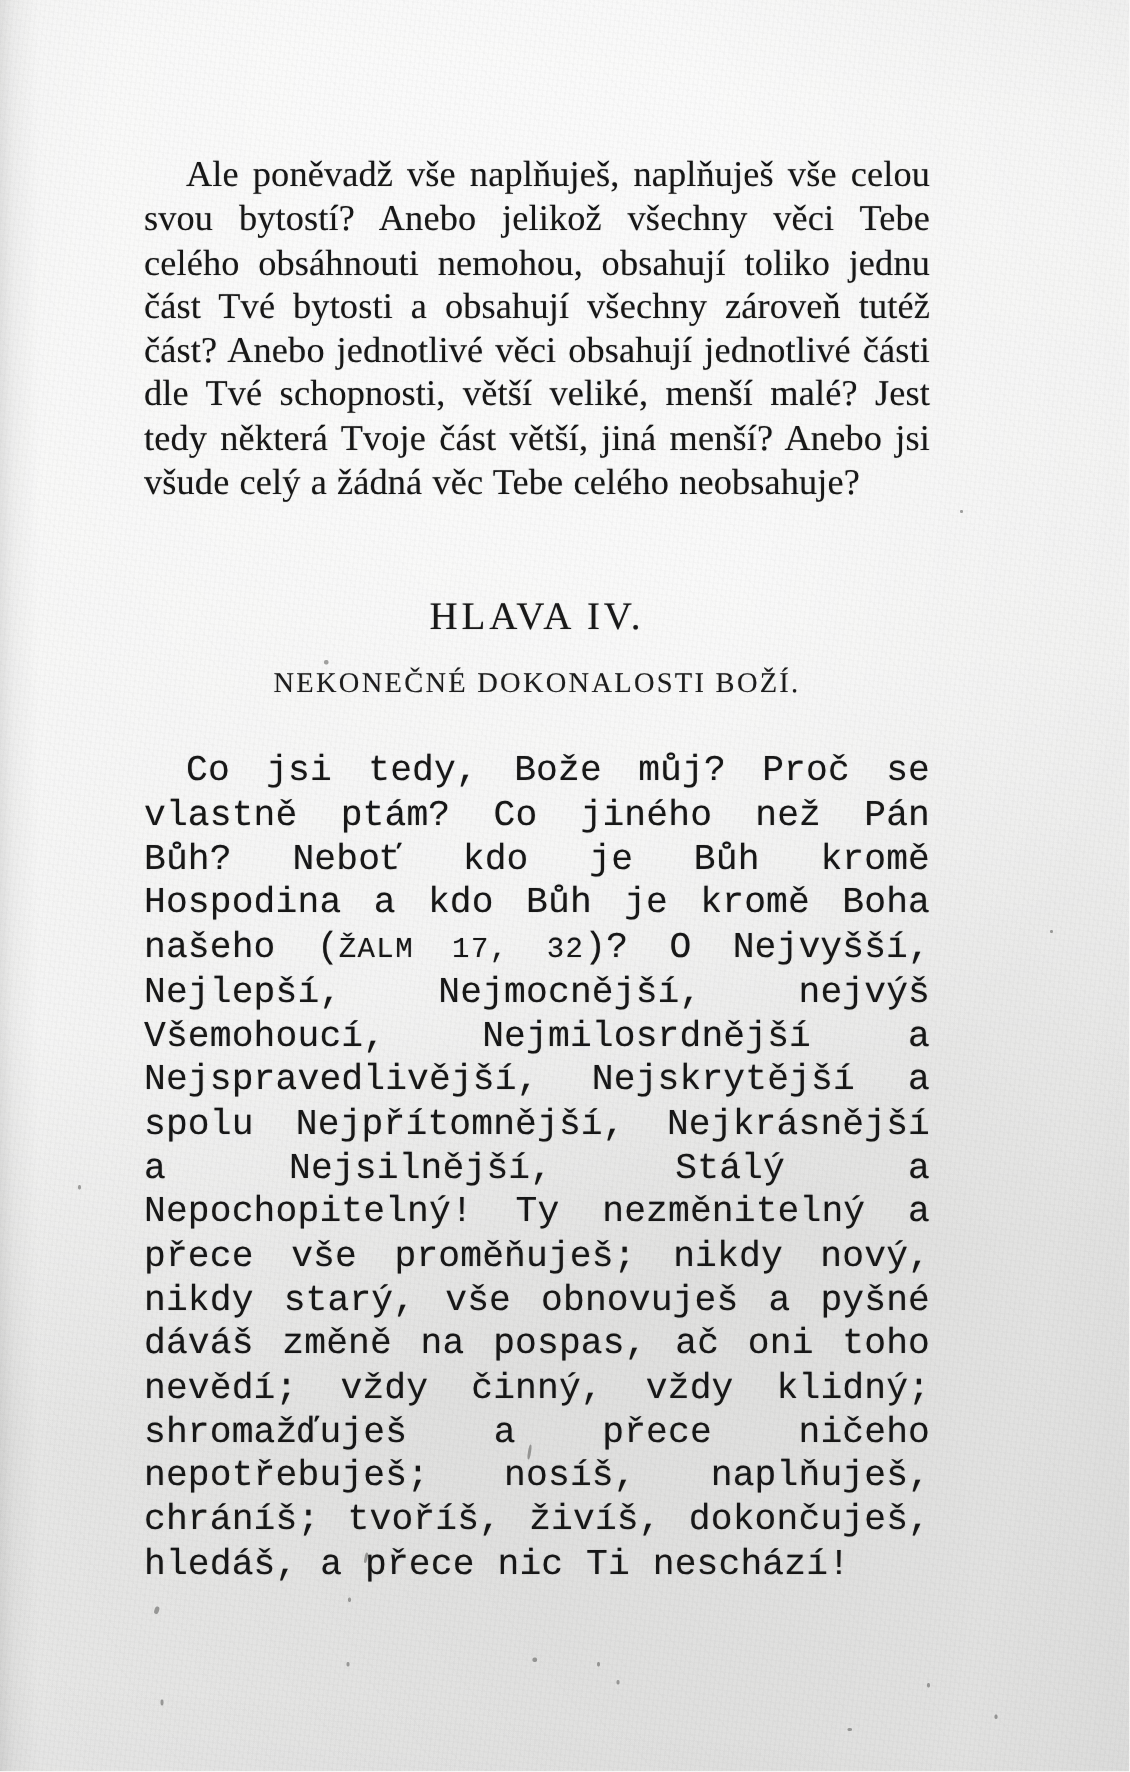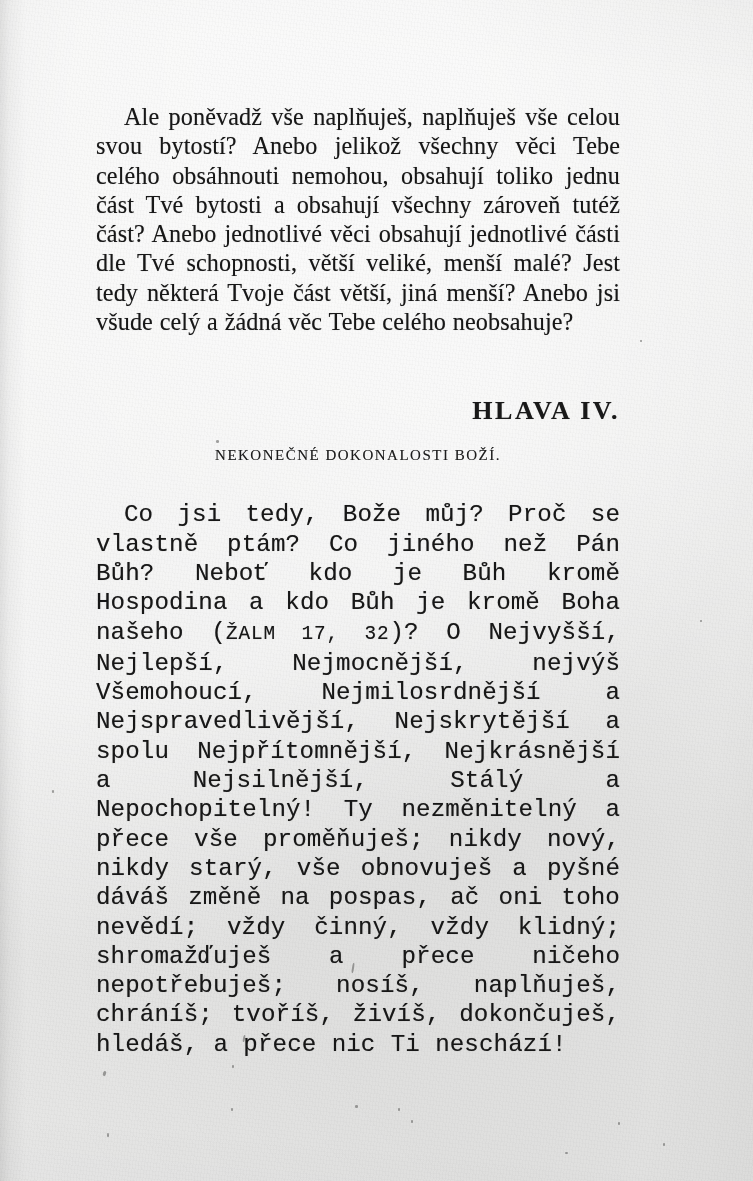--- a/index.html
+++ b/index.html
@@ -82,31 +82,31 @@
   .chapter-head {
     margin: 0;
     text-align: center;
   }
 
   #chapter-title {
     margin: 0;
     padding-top: 60px;
     font-size: 26px;
     line-height: 30px;
-    font-weight: bold;
+    font-weight: normal;
     letter-spacing: 2.6px;
-    text-align: right;
+    text-align: center;
     color: #191919;
     text-shadow: 0 0 0.7px rgba(20,20,20,0.40);
   }
 
   #chapter-subtitle {
     margin: 0;
     padding-top: 19px;
-    font-size: 15px;
+    font-size: 19px;
     line-height: 21px;
     font-weight: normal;
     letter-spacing: 1.5px;
     text-align: center;
     color: #1d1d1d;
     text-shadow: 0 0 0.6px rgba(20,20,20,0.38);
   }
 
   #body-paragraph { padding-top: 34px; font-family: Liberation Mono, monospace; }
 

